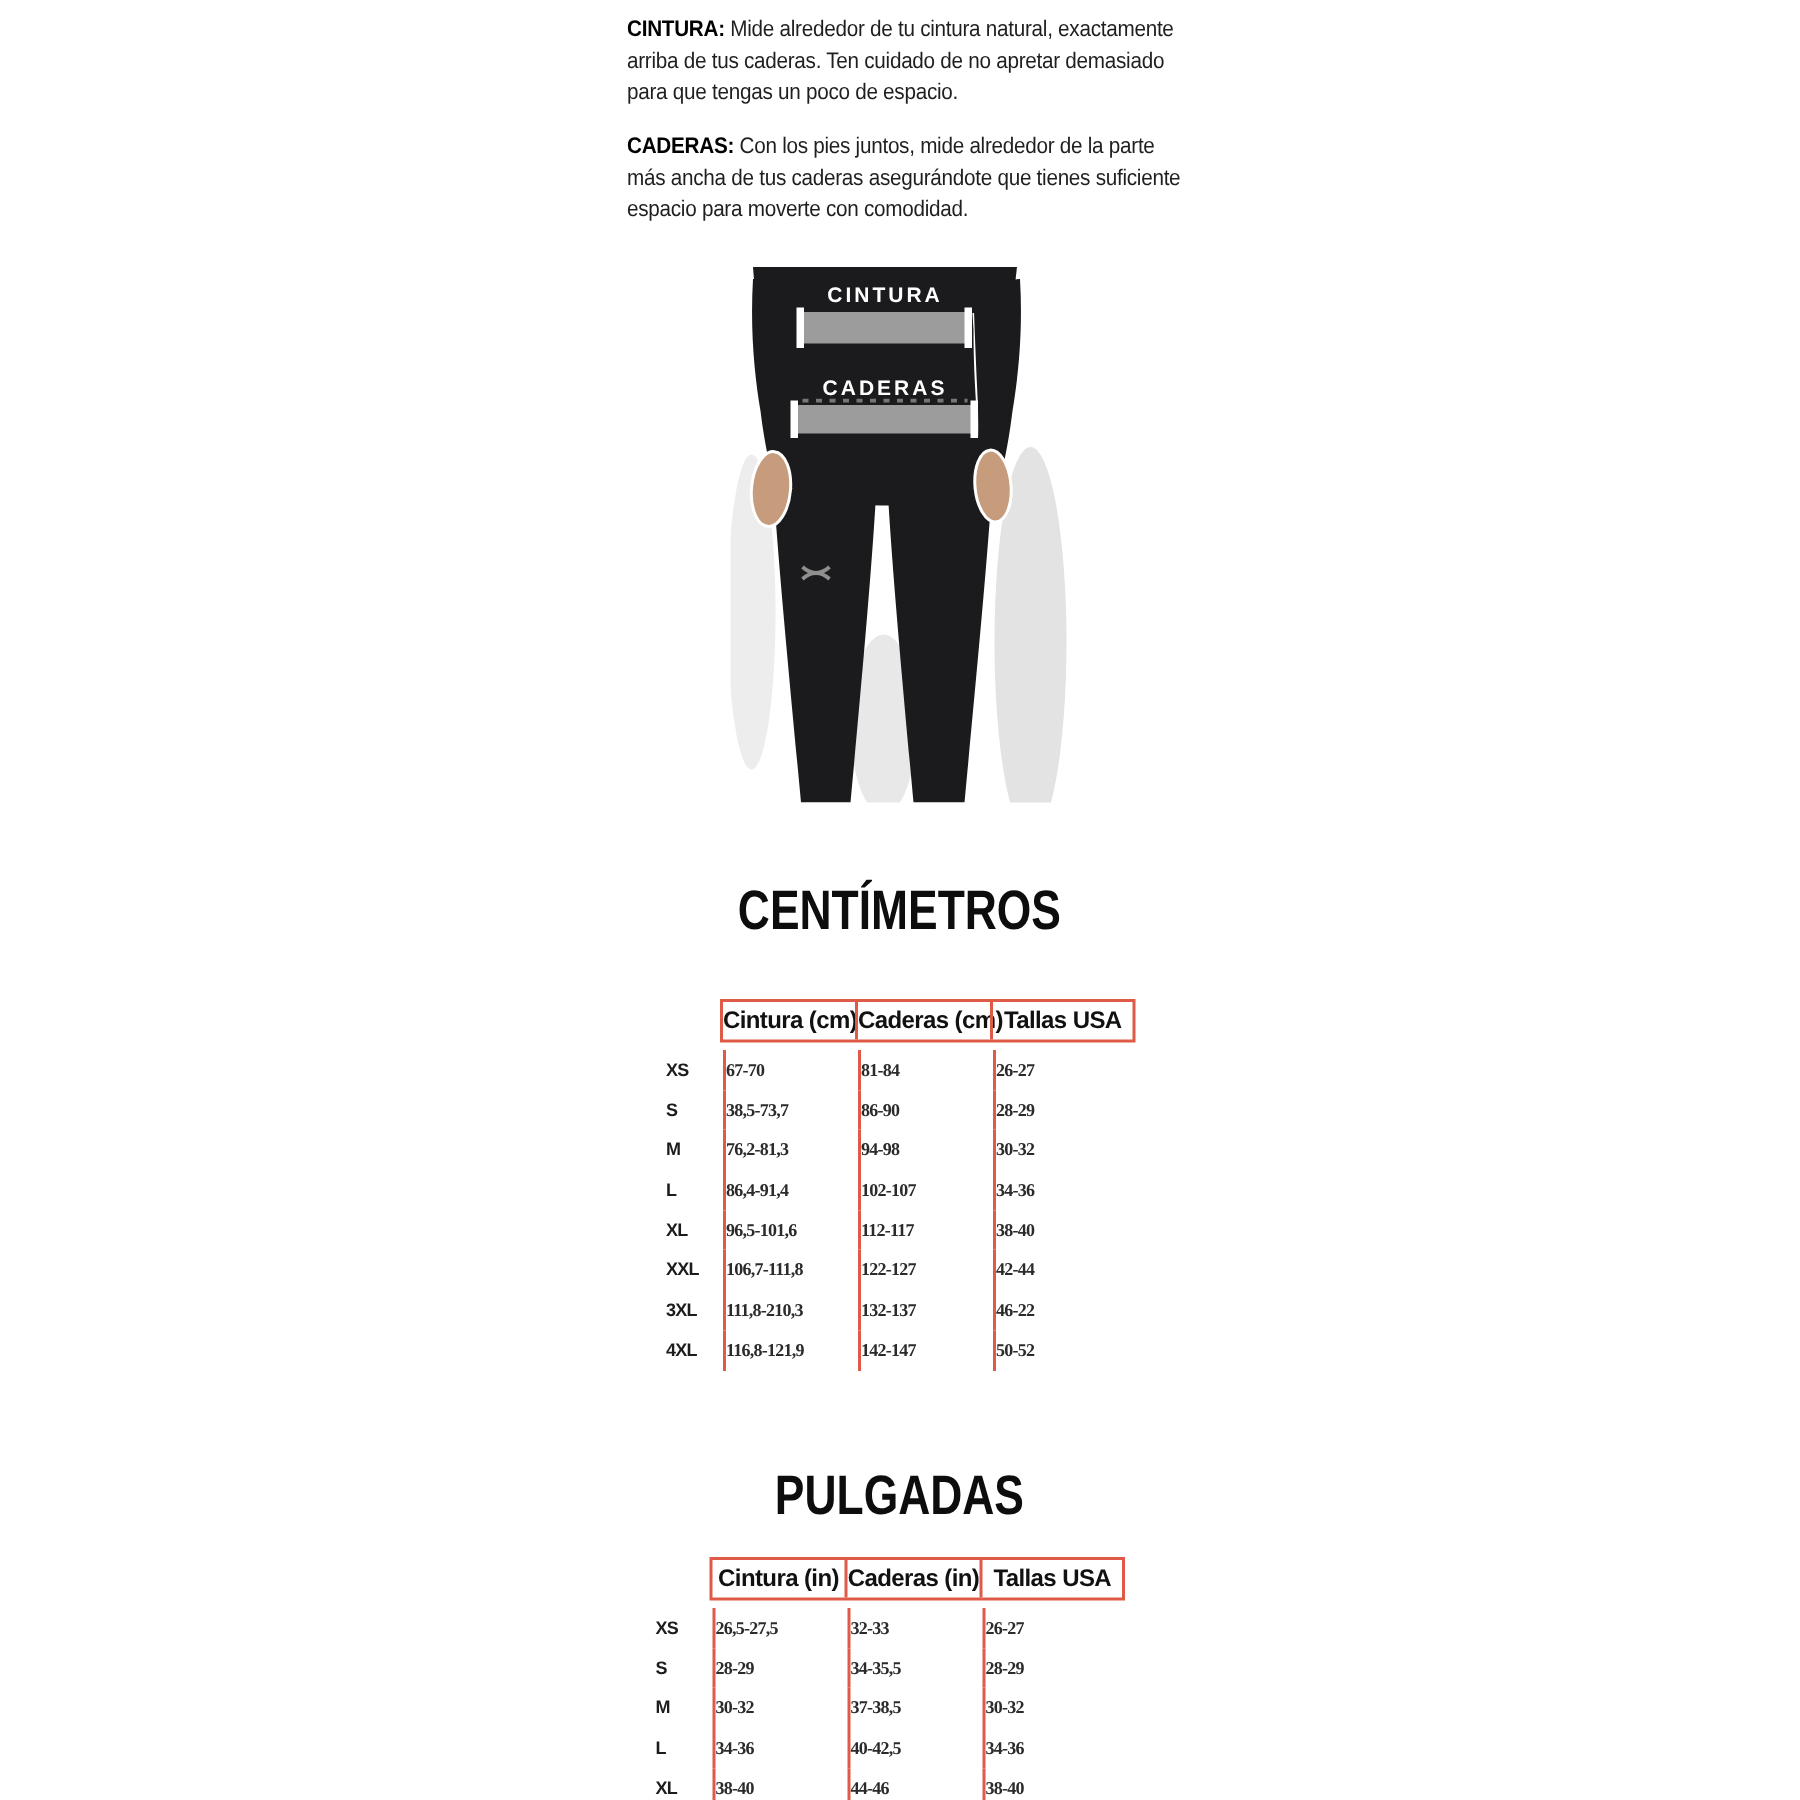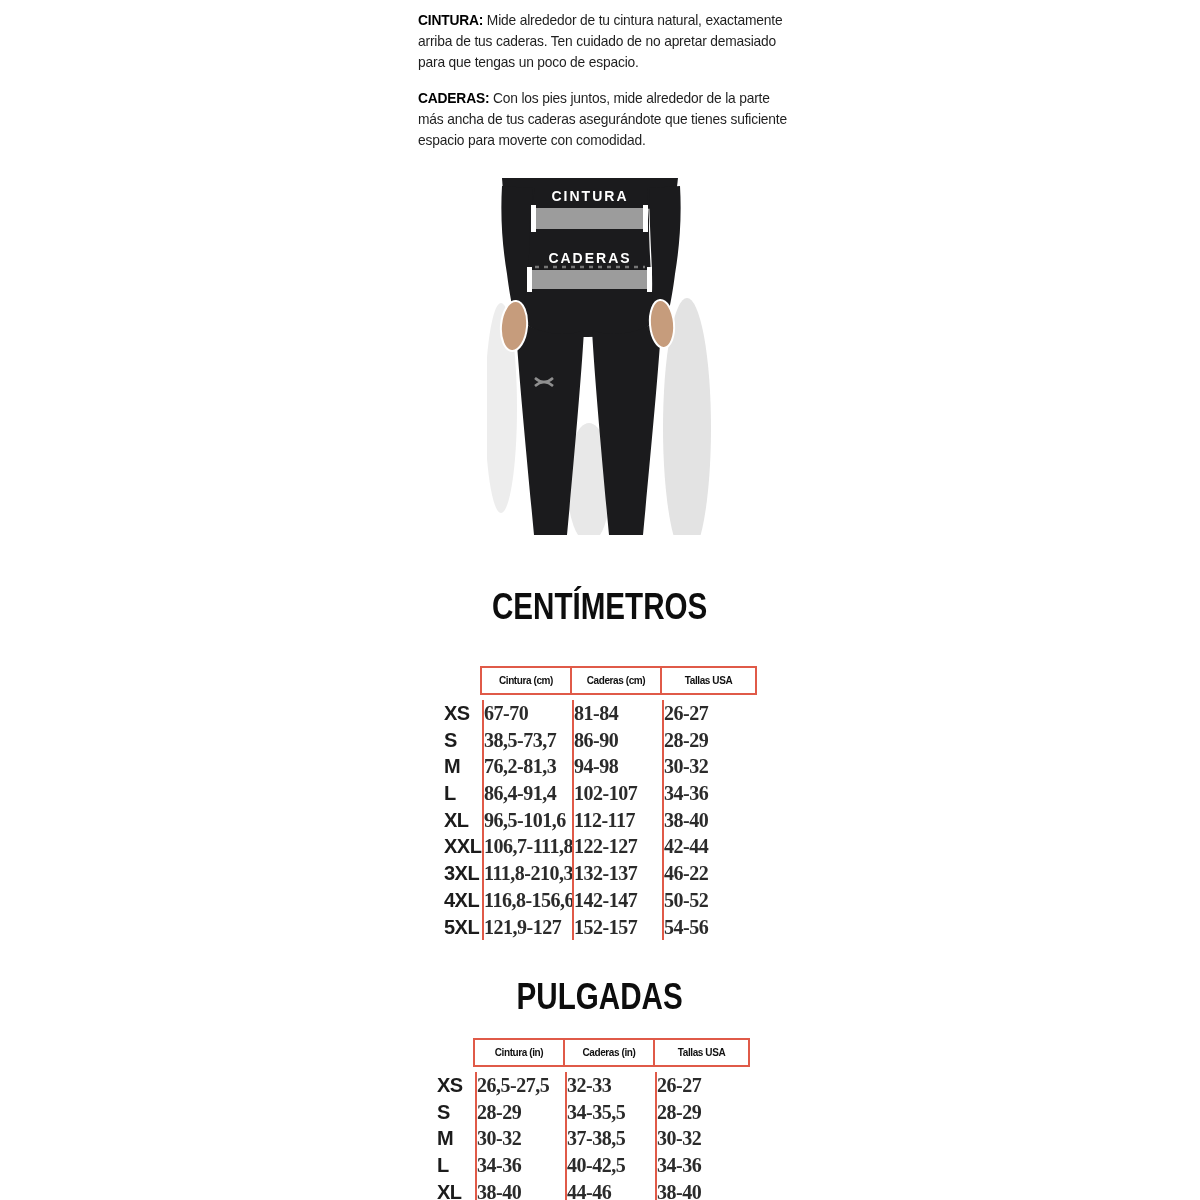--- a/index.html
+++ b/index.html
@@ -71,36 +71,36 @@
     grid-template-columns: 88px 90px 95px;
     margin-left: 40px;
     width: 277px;
     border: 2px solid var(--red);
     margin-bottom: 5px;
   }
   .hcell {
     height: 25px;
     line-height: 25px;
     text-align: center;
-    font-size: 10px;
+    font-size: 16px;
     font-weight: bold;
     letter-spacing: -0.4px;
     color: #111;
     white-space: nowrap;
   }
   .hcell + .hcell { border-left: 2px solid var(--red); }
 
   .trow {
     display: grid;
     grid-template-columns: 42px 90px 90px 95px;
     height: 26.7px;
   }
   .cell {
     line-height: 26.7px;
-    font-size: 20px;
+    font-size: 12px;
     font-weight: bold;
     letter-spacing: -0.5px;
     color: #2b2b2b;
     white-space: nowrap;
   }
   .cell.size { text-align: left; padding-left: 4px; color: #1c1c1c; }
   .cell.val  { border-left: 2px solid var(--red); font-family: Liberation Serif, serif; }
 </style>
 </head>
 <body>
@@ -203,31 +203,25 @@
 
       <div class="trow">
         <div class="cell size">3XL</div>
         <div class="cell val">111,8-210,3</div>
         <div class="cell val">132-137</div>
         <div class="cell val">46-22</div>
       </div>
 
       <div class="trow">
         <div class="cell size">4XL</div>
-        <div class="cell val">116,8-156,6</div>
+        <div class="cell val">116,8-121,9</div>
         <div class="cell val">142-147</div>
         <div class="cell val">50-52</div>
       </div>
 
-      <div class="trow">
-        <div class="cell size">5XL</div>
-        <div class="cell val">121,9-127</div>
-        <div class="cell val">152-157</div>
-        <div class="cell val">54-56</div>
-      </div>
     </div>
 </div>
 
 <h2 class="sec-title" id="title-in">PULGADAS</h2>
 
 <div class="size-table" id="table-in">
   <div class="thead">
     <div class="hcell">Cintura (in)</div>
     <div class="hcell">Caderas (in)</div>
     <div class="hcell">Tallas USA</div>

